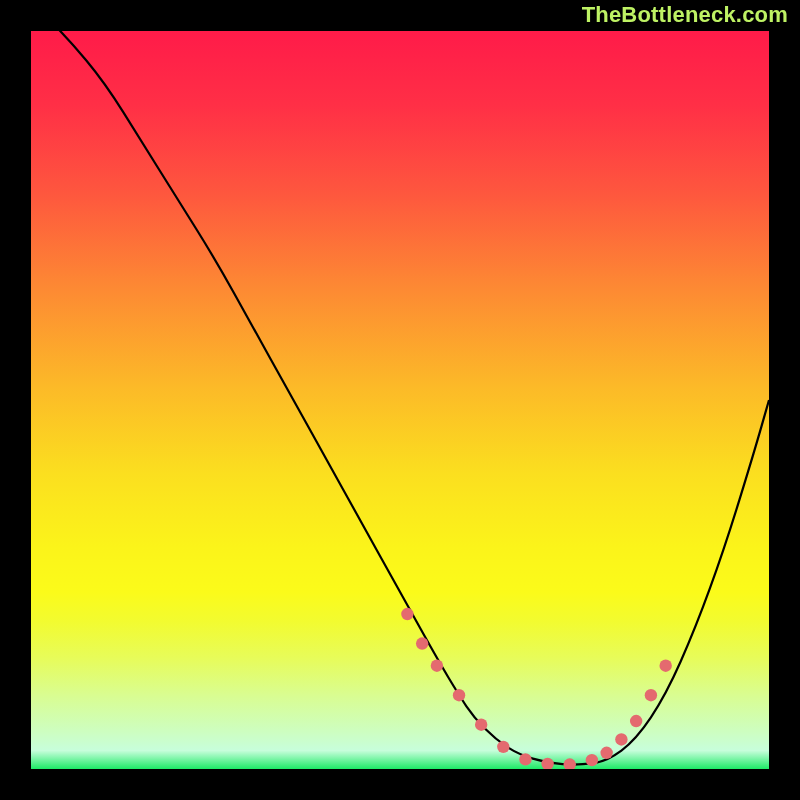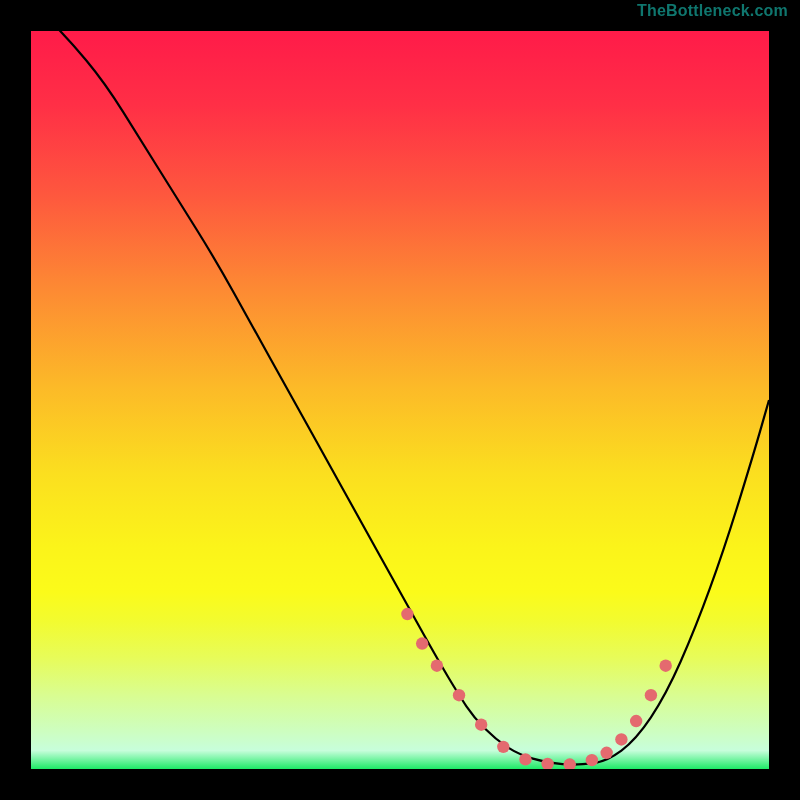--- a/index.html
+++ b/index.html
@@ -16,22 +16,22 @@
     top: 0;
     left: 0;
     width: 800px;
     height: 800px;
     background: #000;
   }
   .watermark {
     position: absolute;
     top: 2px;
     right: 12px;
-    color: #0f766e;
-    font-size: 16px;
+    color: #bef264;
+    font-size: 22px;
     font-weight: 600;
     letter-spacing: 0.2px;
   }
   .plot {
     position: absolute;
     top: 31px;
     left: 31px;
     width: 738px;
     height: 738px;
   }

